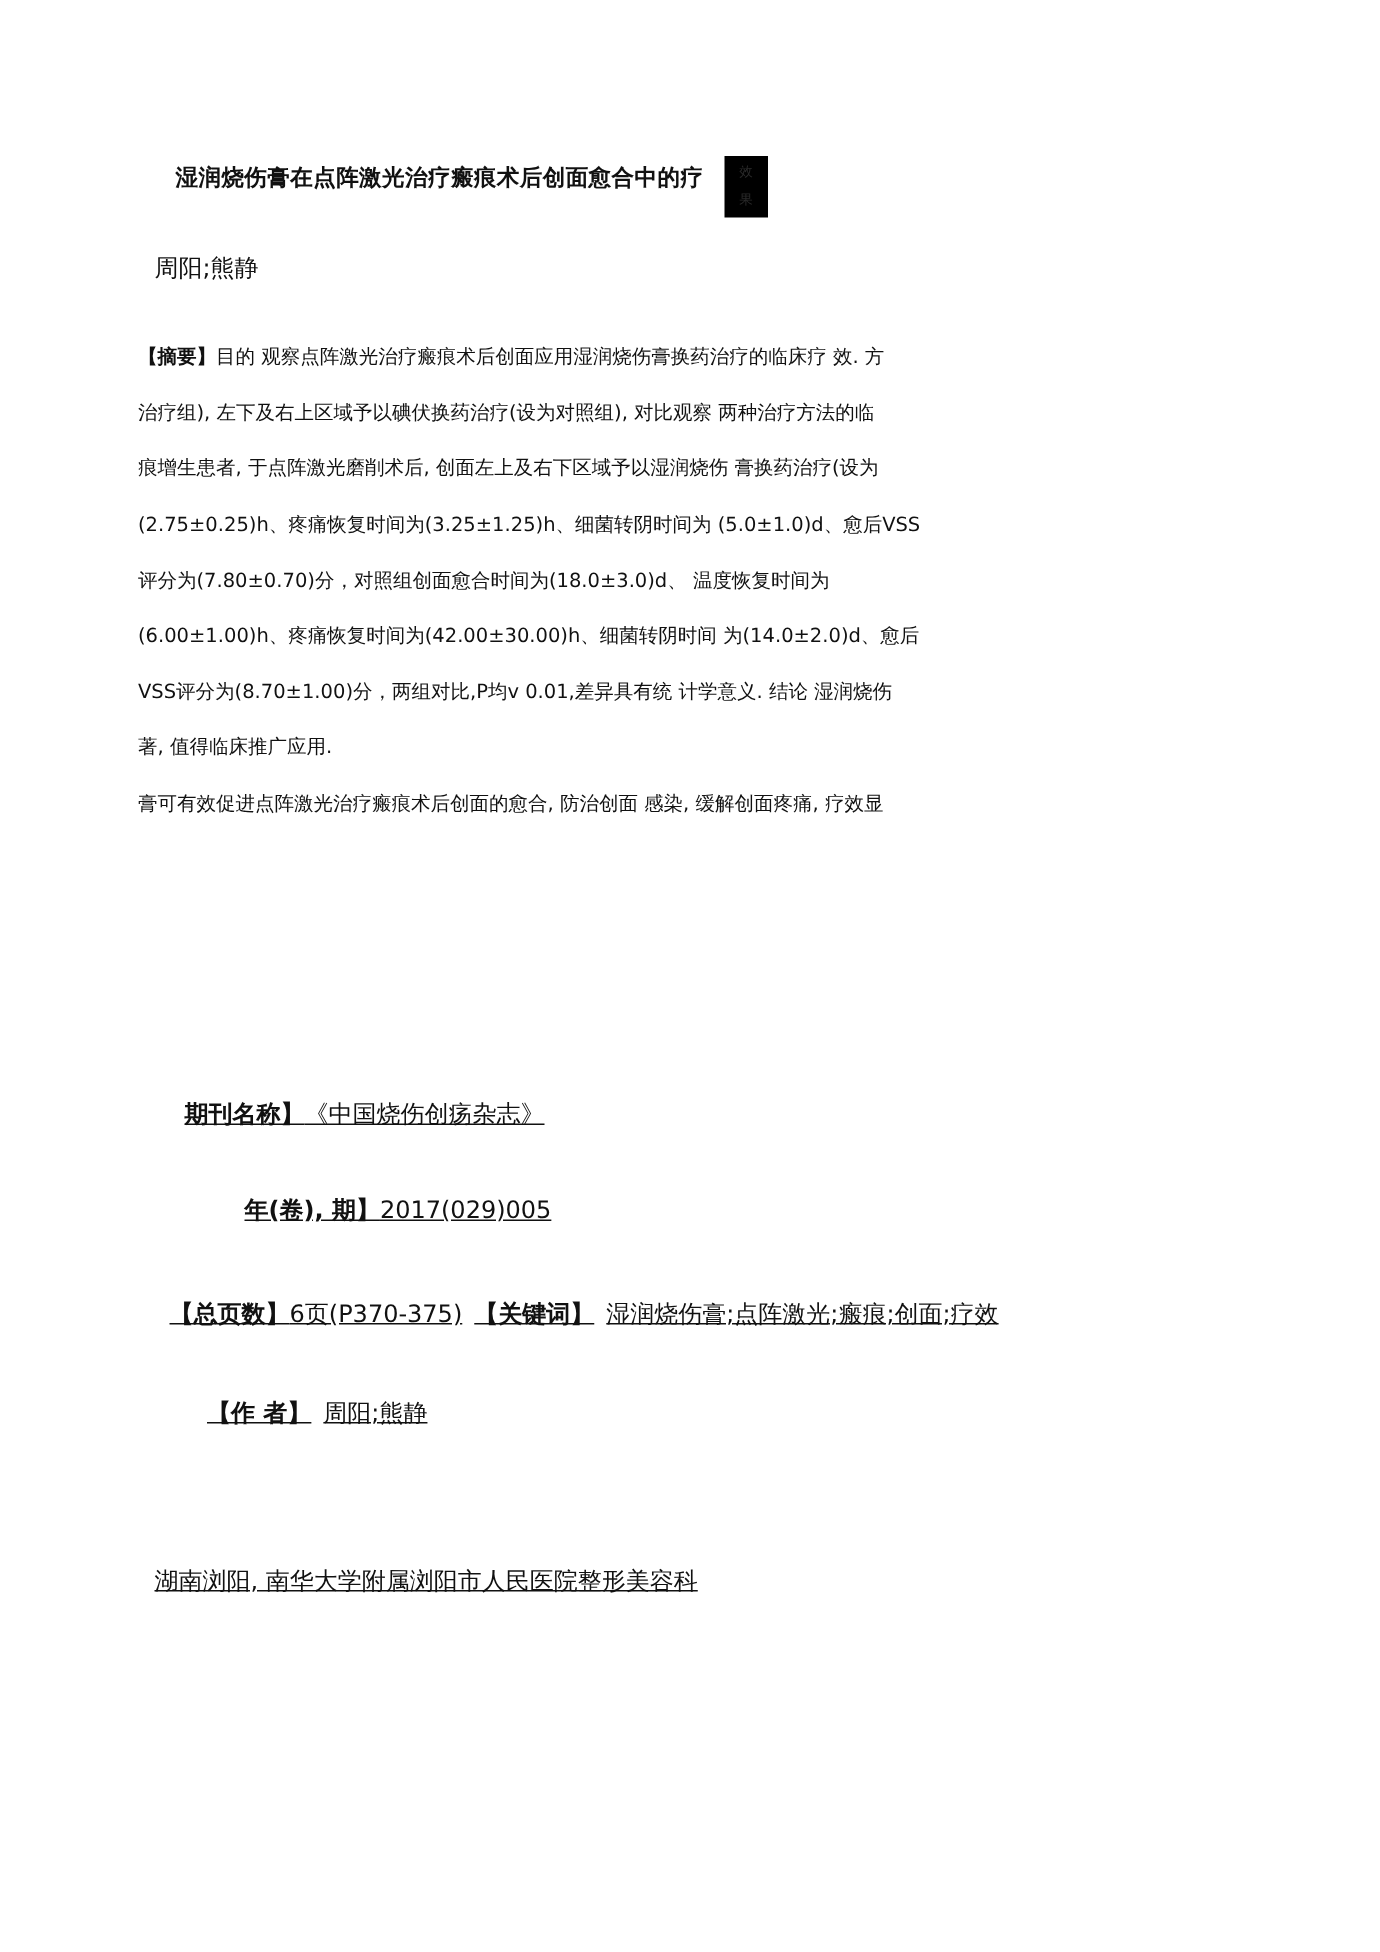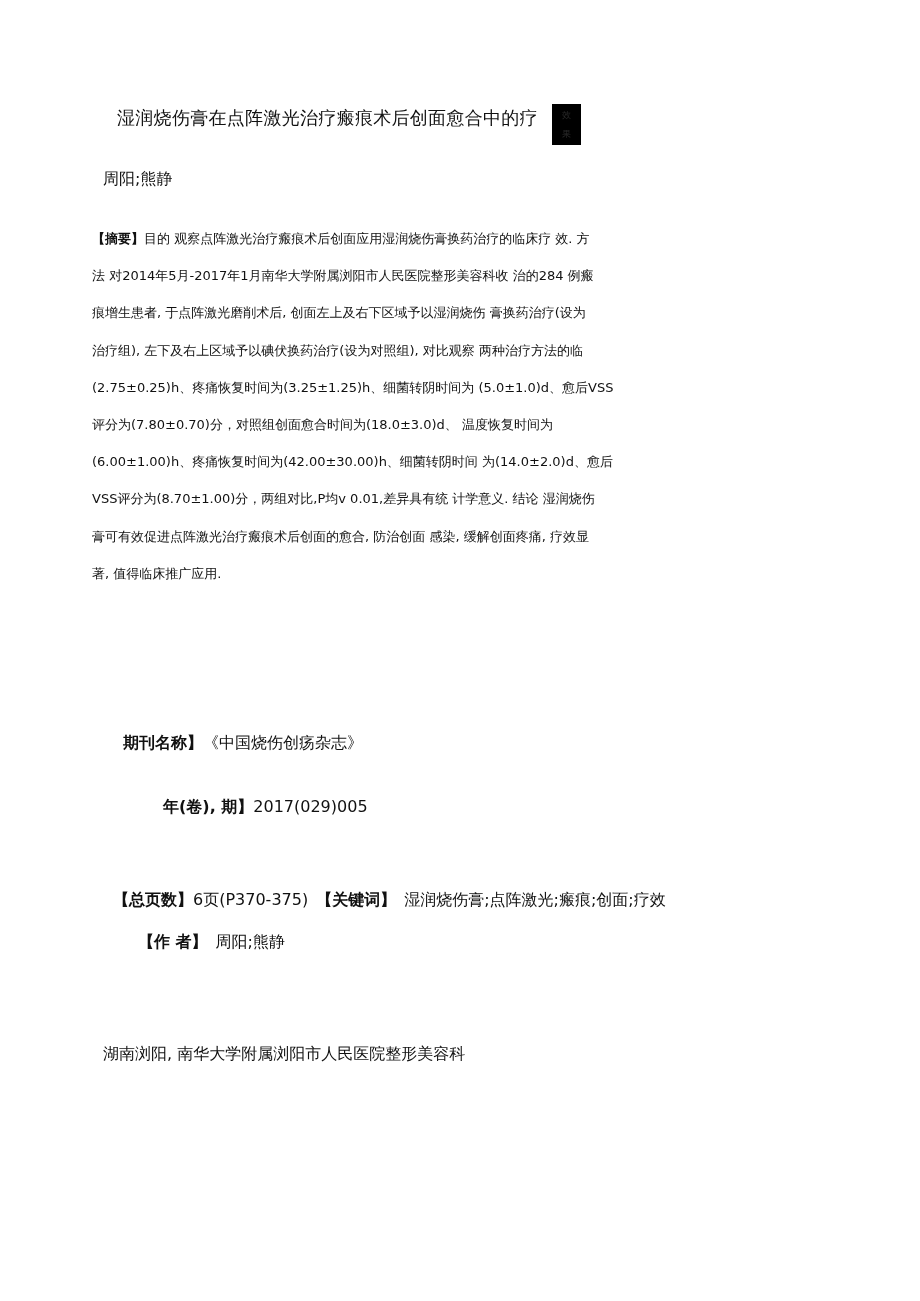--- a/index.html
+++ b/index.html
@@ -22,22 +22,22 @@
     }
     .title-row {
       position: absolute;
       left: 117px;
       top: 104px;
       height: 46px;
       display: flex;
       align-items: flex-start;
     }
     .title {
-      font-size: 18px;
-      font-weight: normal;
+      font-size: 15px;
+      font-weight: bold;
       letter-spacing: 0.3px;
       line-height: 20px;
       margin-top: 4px;
       white-space: nowrap;
     }
     .title-box {
       margin-left: 14px;
       width: 29px;
       height: 41px;
       background: #000000;
@@ -74,20 +74,21 @@
       overflow: visible;
     }
     .label-bold {
       font-weight: bold;
     }
     .meta {
       position: absolute;
       font-size: 16px;
       line-height: 24px;
       white-space: nowrap;
+      text-decoration: underline;
     }
     .meta .label {
       font-weight: bold;
     }
     .gap {
       display: inline-block;
       width: 8px;
     }
   </style>
 </head>
@@ -100,40 +101,39 @@
     <span class="title-box">
       <span>效</span>
       <span>果</span>
     </span>
   </div>
 
   <div class="authors-top">周阳;熊静</div>
 
   <div class="abstract">
     <span class="line"><span class="label-bold">【摘要】</span><span>目的  观察点阵激光治疗瘢痕术后创面应用湿润烧伤膏换药治疗的临床疗  效. 方</span></span>
-    <span class="line">法  对2014年5月-2017年1月南华大学附属浏阳市人民医院整形美容科收  治的284 例瘢</span>
+    <span class="line">治疗组), 左下及右上区域予以碘伏换药治疗(设为对照组), 对比观察  两种治疗方法的临</span>
     <span class="line">痕增生患者, 于点阵激光磨削术后, 创面左上及右下区域予以湿润烧伤  膏换药治疗(设为</span>
-    <span class="line">治疗组), 左下及右上区域予以碘伏换药治疗(设为对照组), 对比观察  两种治疗方法的临</span>
     <span class="line">(2.75±0.25)h、疼痛恢复时间为(3.25±1.25)h、细菌转阴时间为  (5.0±1.0)d、愈后VSS</span>
     <span class="line">评分为(7.80±0.70)分，对照组创面愈合时间为(18.0±3.0)d、  温度恢复时间为</span>
     <span class="line">(6.00±1.00)h、疼痛恢复时间为(42.00±30.00)h、细菌转阴时间  为(14.0±2.0)d、愈后</span>
     <span class="line">VSS评分为(8.70±1.00)分，两组对比,P均v 0.01,差异具有统  计学意义. 结论  湿润烧伤</span>
+    <span class="line">著, 值得临床推广应用.</span>
     <span class="line">膏可有效促进点阵激光治疗瘢痕术后创面的愈合, 防治创面  感染, 缓解创面疼痛, 疗效显</span>
-    <span class="line">著, 值得临床推广应用.</span>
   </div>
 
   <div class="meta" style="left:123px; top:731px;">
     <span class="label">期刊名称】</span><span>《中国烧伤创疡杂志》</span>
   </div>
 
   <div class="meta" style="left:123px; top:795px;margin-left:40px;">
     <span class="label">年(卷), 期】</span><span>2017(029)005</span>
   </div>
 
-  <div class="meta" style="left:113px; top:864px;margin-top:24px;">
+  <div class="meta" style="left:113px; top:864px;">
     <span class="label">【总页数】</span><span>6页(P370-375)</span><span class="gap"></span><span class="label">【关键词】</span><span class="gap"></span><span>湿润烧伤膏;点阵激光;瘢痕;创面;疗效</span>
   </div>
 
   <div class="meta" style="left:103px; top:930px;margin-left:35px;">
     <span class="label">【作  者】</span><span class="gap"></span><span>周阳;熊静</span>
   </div>
 
   <div class="meta" style="left:103px; top:1042px;text-align:center;">湖南浏阳, 南华大学附属浏阳市人民医院整形美容科</div>
 
 </div>

